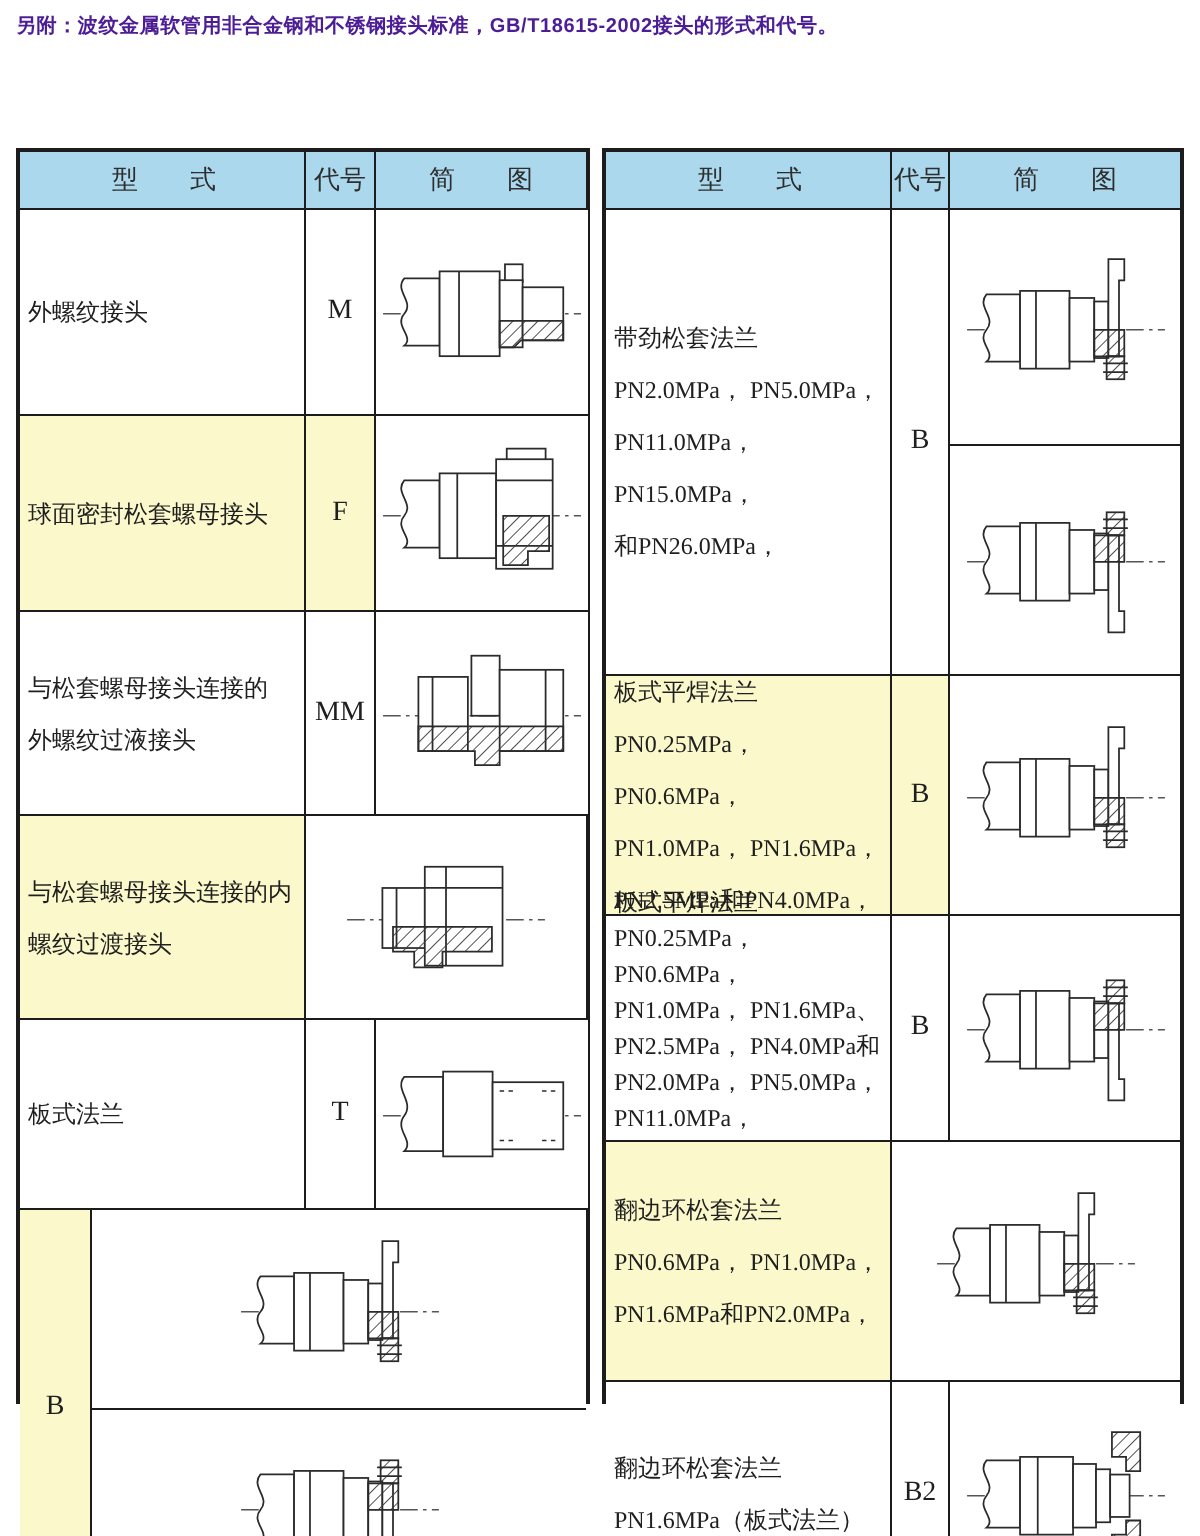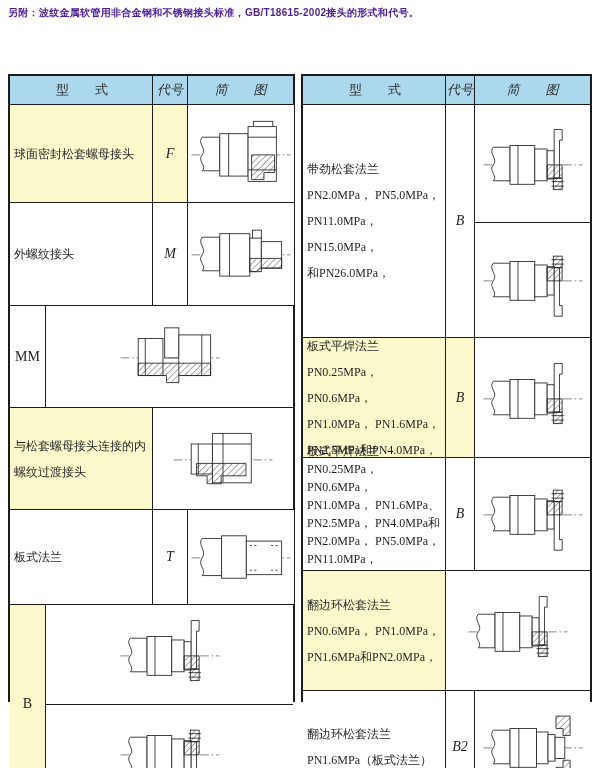--- a/index.html
+++ b/index.html
@@ -22,21 +22,21 @@
   .half-table{
     position:absolute;top:34px;height:628px;background:#fff;
     border:2px solid var(--border-color);
     display:flex;flex-direction:column;margin-top:40px;
   }
   .half-table.left{left:8px;width:287px;}
   .half-table.right{left:301px;width:291px;}
   .row{display:flex;flex-shrink:0;}
   .row + .row{border-top:1px solid var(--border-color);}
   .cell{flex-shrink:0;background:#fff;}
-  .cell + .cell{border-left:1px solid var(--border-color);font-style:italic;}
+  .cell + .cell{border-left:1px solid var(--border-color);}
   .cell.type{width:142px;display:flex;align-items:center;padding:2px 2px 2px 4px;}
   .cell.type .txt{white-space:pre-line;font-size:12px;line-height:26px;}
   .cell.type .txt.dense{line-height:18px;}
   .half-table.left .cell.code{width:35px;}
   .half-table.right .cell.code{width:29px;}
   .cell.code{display:flex;align-items:center;justify-content:center;font-size:14px;}
   .cell.diag{flex:1;display:flex;flex-direction:column;}
   .dhalf{display:flex;align-items:center;justify-content:center;flex-shrink:0;}
   .dhalf.full{flex:1;}
   .dhalf.split-top{border-top:1px solid var(--border-color);}
@@ -160,49 +160,53 @@
 
 <div class="intro">另附：波纹金属软管用非合金钢和不锈钢接头标准，GB/T18615-2002接头的形式和代号。</div>
 
 <div class="half-table left">
   <div class="row hdr" style="height:28px">
     <div class="cell type" style="justify-content:center">型　　式</div>
     <div class="cell code">代号</div>
     <div class="cell diag" style="align-items:center;justify-content:center;flex-direction:row">简　　图</div>
   </div>
 
+  <div class="row" style="height:103px">
+    <div class="cell type">
+        <span class="txt">外螺纹接头</span>
+      </div>
+    <div class="cell code">M</div>
+    <div class="cell diag">
+      <div class="dhalf full">
+          <svg class="dsvg" viewBox="0 0 120 90">
+            <use href="#diag-male-thread" xlink:href="#diag-male-thread"></use>
+          </svg>
+        </div>
+    </div>
+  </div>
+
   <div class="row" style="height:98px">
     <div class="cell type hl">
         <span class="txt">球面密封松套螺母接头</span>
       </div>
     <div class="cell code hl">F</div>
     <div class="cell diag">
       <div class="dhalf full">
           <svg class="dsvg" viewBox="0 0 120 90">
             <use href="#diag-sphere-seal-nut" xlink:href="#diag-sphere-seal-nut"></use>
           </svg>
         </div>
     </div>
   </div>
 
-  <div class="row" style="height:103px">
-    <div class="cell type">
-        <span class="txt">外螺纹接头</span>
-      </div>
-    <div class="cell code">M</div>
-    <div class="cell diag">
-      <div class="dhalf full">
-          <svg class="dsvg" viewBox="0 0 120 90">
-            <use href="#diag-male-thread" xlink:href="#diag-male-thread"></use>
-          </svg>
-        </div>
-    </div>
-  </div>
-
   <div class="row" style="height:102px">
+    <div class="cell type">
+        <span class="txt">与松套螺母接头连接的
+外螺纹过液接头</span>
+      </div>
     <div class="cell code">MM</div>
     <div class="cell diag">
       <div class="dhalf full">
           <svg class="dsvg" viewBox="0 0 120 90">
             <use href="#diag-male-male-adapter" xlink:href="#diag-male-male-adapter"></use>
           </svg>
         </div>
     </div>
   </div>
 

